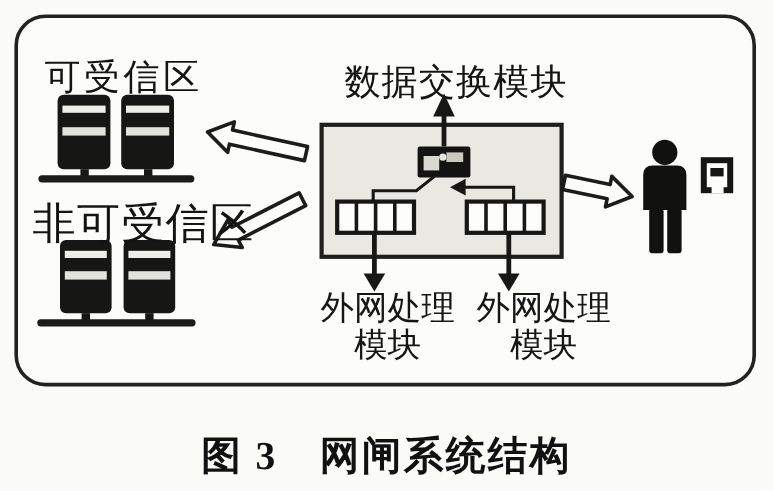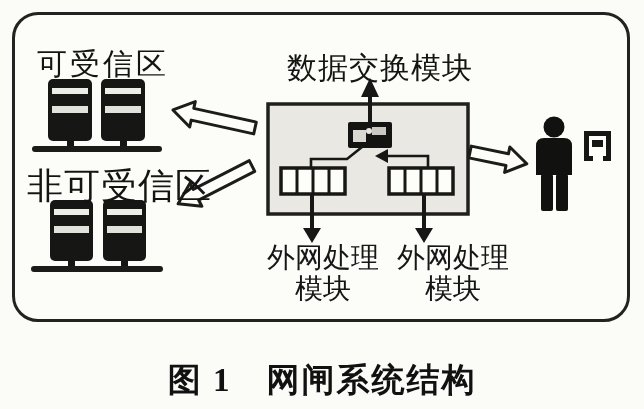--- a/index.html
+++ b/index.html
@@ -141,14 +141,14 @@
   <div class="lbl-module lbl-ext">
     <div>外网处理</div>
     <div>模块</div>
   </div>
 
   <div class="lbl-module lbl-int">
     <div>外网处理</div>
     <div>模块</div>
   </div>
 
-  <div class="caption">图 1　网闸系统结构</div>
+  <div class="caption">图 3　网闸系统结构</div>
 </div>
 
 </body></html>

